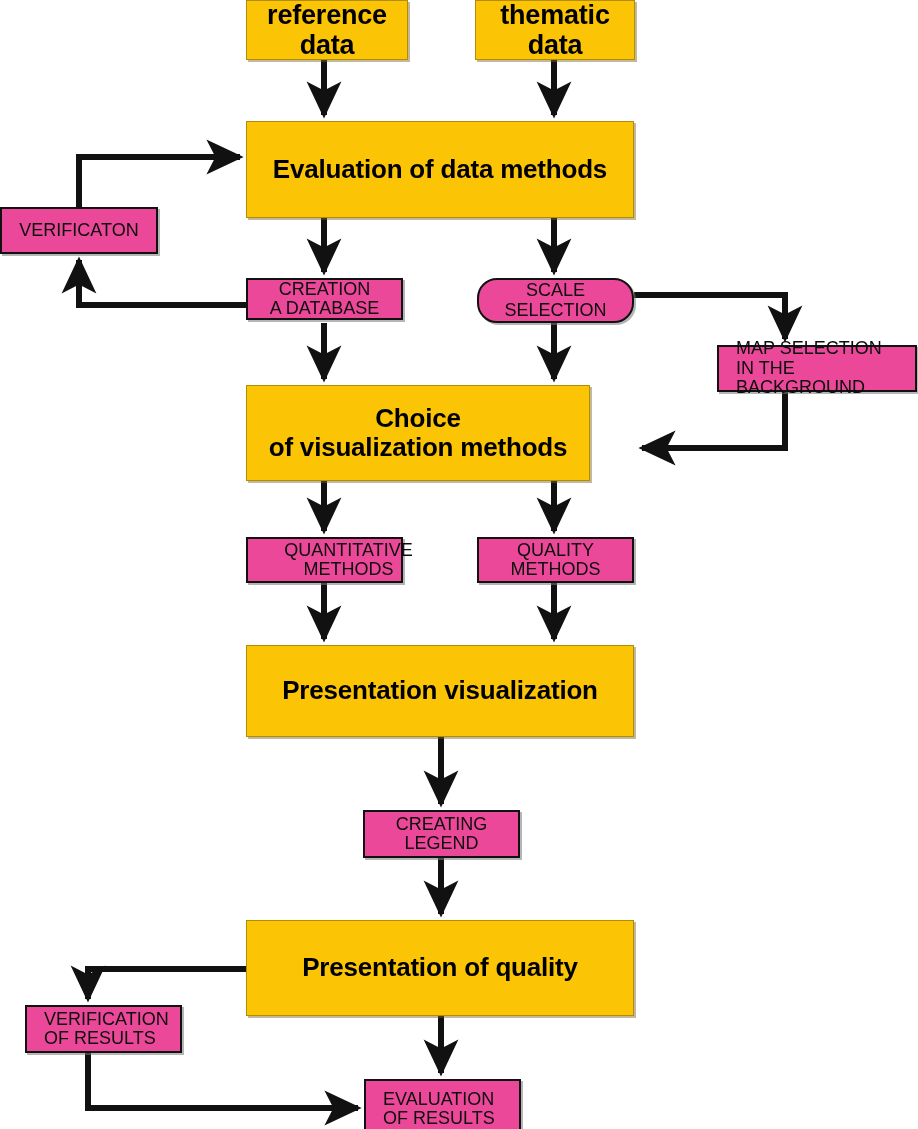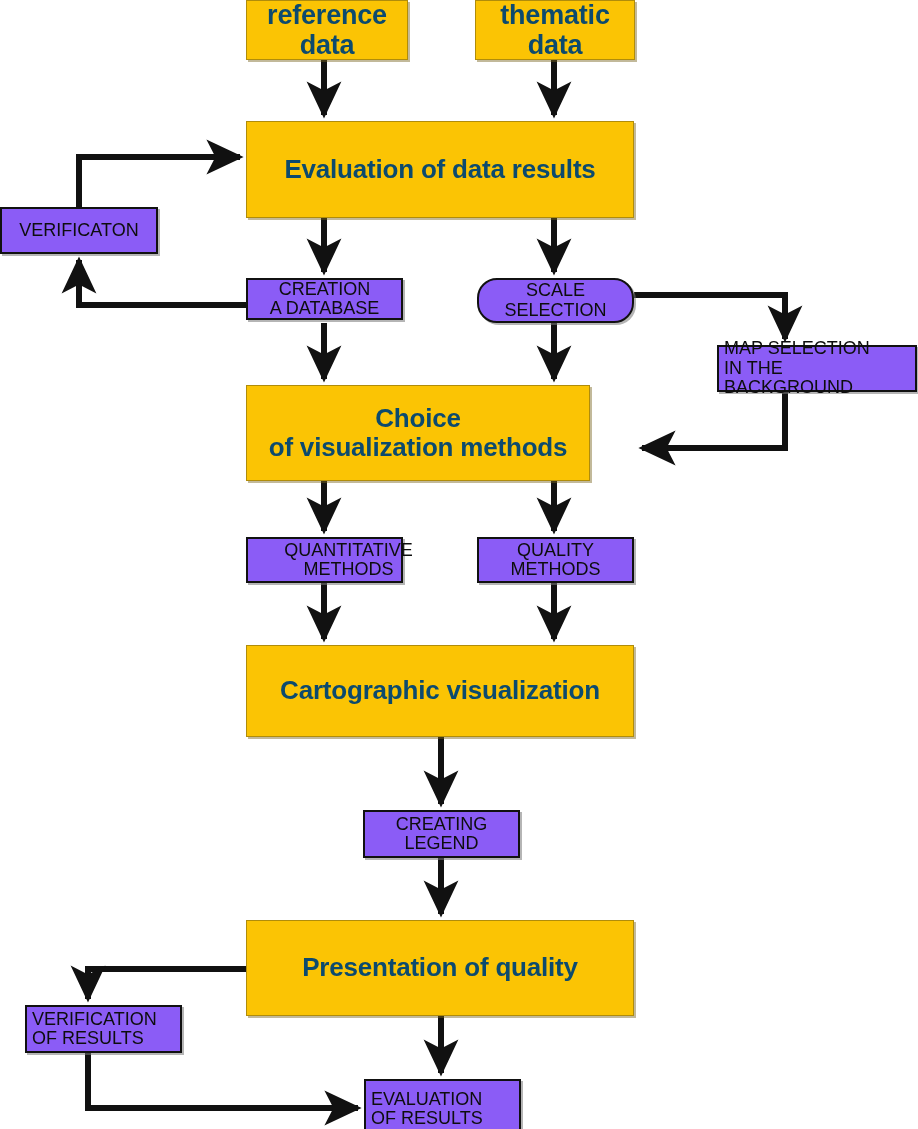--- a/index.html
+++ b/index.html
@@ -33,41 +33,41 @@
     justify-content: center;
     text-align: center;
   }
   .node-box.process {
     background: #FBC404;
     border: 1px solid #b08c0a;
     box-shadow: 2px 2px 0 rgba(120,100,30,0.45);
   }
   .node-box.process .node-label {
     font-weight: bold;
-    color: #0c4a6e;
+    color: #000000;
     letter-spacing: -0.2px;
     line-height: 1.12;
   }
   .node-box.plain {
-    background: #8b5cf6;
+    background: #ec4899;
     border: 2px solid #111111;
     box-shadow: 2px 2px 0 rgba(120,120,120,0.55);
   }
   .node-box.plain .node-label {
     font-weight: normal;
     color: #0d0d0d;
     line-height: 1.08;
     font-size: 18px;
   }
   .node-box.align-left {
     justify-content: flex-start;
     text-align: left;
   }
   .node-box.align-left .node-label {
-    padding-left: 5px;
+    padding-left: 17px;
   }
   .t-small { font-size: 18px; }
   .t-big   { font-size: 27px; }
   .t-mid   { font-size: 26px; }
 </style>
 </head>
 <body>
 
 <div id="chart-root">
 
@@ -101,21 +101,21 @@
   </svg>
 
   <div id="nodes">
       <div class="node-box process" style="left: 246px; top: 0px; width: 162px; height: 60px;">
         <span class="node-label t-big">reference<br>data</span>
       </div>
       <div class="node-box process" style="left: 475px; top: 0px; width: 160px; height: 60px;">
         <span class="node-label t-big">thematic<br>data</span>
       </div>
       <div class="node-box process" style="left: 246px; top: 121px; width: 388px; height: 97px;">
-        <span class="node-label t-mid">Evaluation of data results</span>
+        <span class="node-label t-mid">Evaluation of data methods</span>
       </div>
       <div class="node-box plain" style="left: 0px; top: 207px; width: 158px; height: 47px;">
         <span class="node-label t-small">VERIFICATON</span>
       </div>
       <div class="node-box plain" style="left: 246px; top: 278px; width: 157px; height: 42px;">
         <span class="node-label t-small">CREATION<br>A DATABASE</span>
       </div>
       <div class="node-box plain" style="left: 477px; top: 278px; width: 157px; height: 45px; border-radius: 20px;">
         <span class="node-label t-small">SCALE<br>SELECTION</span>
       </div>
@@ -125,21 +125,21 @@
       <div class="node-box process" style="left: 246px; top: 385px; width: 344px; height: 96px;">
         <span class="node-label t-mid">Choice<br>of visualization methods</span>
       </div>
       <div class="node-box plain" style="left: 246px; top: 537px; width: 157px; height: 46px; padding-left: 48px;">
         <span class="node-label t-small">QUANTITATIVE<br>METHODS</span>
       </div>
       <div class="node-box plain" style="left: 477px; top: 537px; width: 157px; height: 46px;">
         <span class="node-label t-small">QUALITY<br>METHODS</span>
       </div>
       <div class="node-box process" style="left: 246px; top: 645px; width: 388px; height: 92px;">
-        <span class="node-label t-mid">Cartographic visualization</span>
+        <span class="node-label t-mid">Presentation visualization</span>
       </div>
       <div class="node-box plain" style="left: 363px; top: 810px; width: 157px; height: 48px;">
         <span class="node-label t-small">CREATING<br>LEGEND</span>
       </div>
       <div class="node-box process" style="left: 246px; top: 920px; width: 388px; height: 96px;">
         <span class="node-label t-mid">Presentation of quality</span>
       </div>
       <div class="node-box plain align-left" style="left: 25px; top: 1005px; width: 157px; height: 48px;">
         <span class="node-label t-small">VERIFICATION<br>OF RESULTS</span>
       </div>

